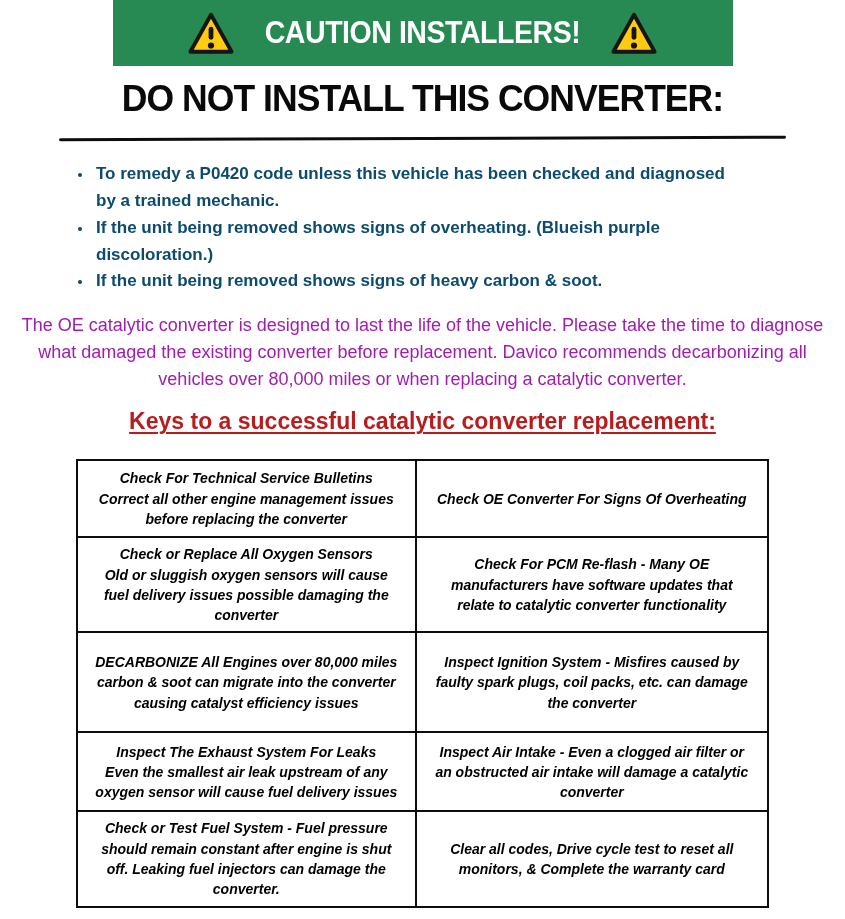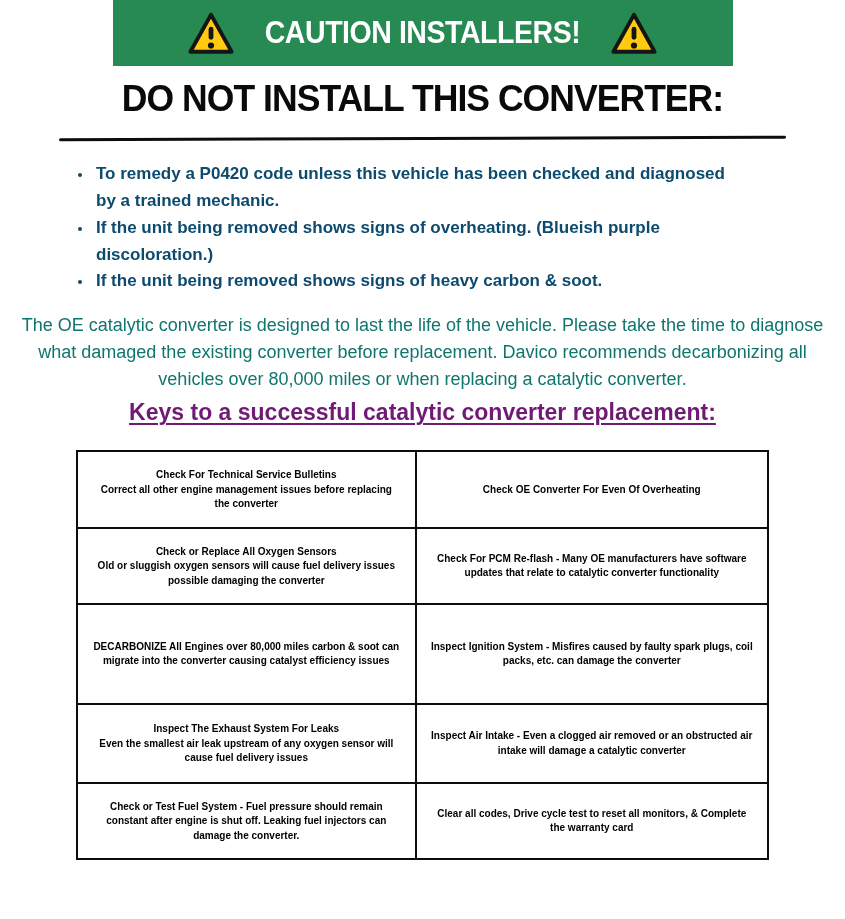--- a/index.html
+++ b/index.html
@@ -70,52 +70,53 @@
   .warnings li::marker { font-size: 13px; }
 
   
   .note {
     width: 838px;
     margin: 17px auto 0;
     text-align: center;
     font-size: 18px;
     font-weight: 400;
     line-height: 1.5;
-    color: #0f766e;
+    color: #a21caf;
   }
 
   
   .keys {
-    margin-top: 6px;
+    margin-top: 15px;
     text-align: center;
     font-size: 23px;
     font-weight: bold;
-    color: #701a75;
+    color: #b91c1c;
     text-decoration: underline;
     text-decoration-thickness: 2px;
     text-underline-offset: 3px;
   }
 
   
   .keys-table {
     width: 693px;
     margin: 24px auto 0;
     border-collapse: collapse;
     table-layout: fixed;
   }
   .keys-table td {
     border: 2px solid #0d0d0d;
     text-align: center;
     vertical-align: middle;
     font-weight: bold;
-    font-size: 10px;
+    font-size: 14px;
     line-height: 1.45;
     color: #000000;
     padding: 6px 14px;
     white-space: pre-line;
+    font-style: italic;
   }
   .keys-table col.c-left  { width: 49%; }
   .keys-table col.c-right { width: 51%; }
   .keys-table tr.r1 { height: 77px; }
   .keys-table tr.r2 { height: 76px; }
   .keys-table tr.r3 { height: 100px; }
   .keys-table tr.r4 { height: 79px; margin-top: 16px; }
   .keys-table tr.r5 { height: 67px; }
   .keys-table tr.r6 { height: 76px; }
 </style>
@@ -158,35 +159,35 @@
 
   <table class="keys-table">
     <colgroup>
         <col class="c-left">
         <col class="c-right">
       </colgroup>
     <tbody>
       <tr class="r1">
         <td>Check For Technical Service Bulletins
 Correct all other engine management issues before replacing the converter</td>
-        <td>Check OE Converter For Even Of Overheating</td>
+        <td>Check OE Converter For Signs Of Overheating</td>
       </tr>
       <tr class="r2">
         <td>Check or Replace All Oxygen Sensors
 Old or sluggish oxygen sensors will cause fuel delivery issues possible damaging the converter</td>
         <td>Check For PCM Re-flash - Many OE manufacturers have software updates that relate to catalytic converter functionality</td>
       </tr>
       <tr class="r3">
         <td>DECARBONIZE All Engines over 80,000 miles carbon &amp; soot can migrate into the converter causing catalyst efficiency issues</td>
         <td>Inspect Ignition System - Misfires caused by faulty spark plugs, coil packs, etc. can damage the converter</td>
       </tr>
       <tr class="r4">
         <td>Inspect The Exhaust System For Leaks
 Even the smallest air leak upstream of any oxygen sensor will cause fuel delivery issues</td>
-        <td>Inspect Air Intake - Even a clogged air removed or an obstructed air intake will damage a catalytic converter</td>
+        <td>Inspect Air Intake - Even a clogged air filter or an obstructed air intake will damage a catalytic converter</td>
       </tr>
       <tr class="r6">
         <td>Check or Test Fuel System - Fuel pressure should remain constant after engine is shut off.  Leaking fuel injectors can damage the converter.</td>
         <td>Clear all codes,  Drive cycle test to reset all monitors, &amp; Complete the warranty card</td>
       </tr>
     </tbody>
   </table>
 
 </div>
 

